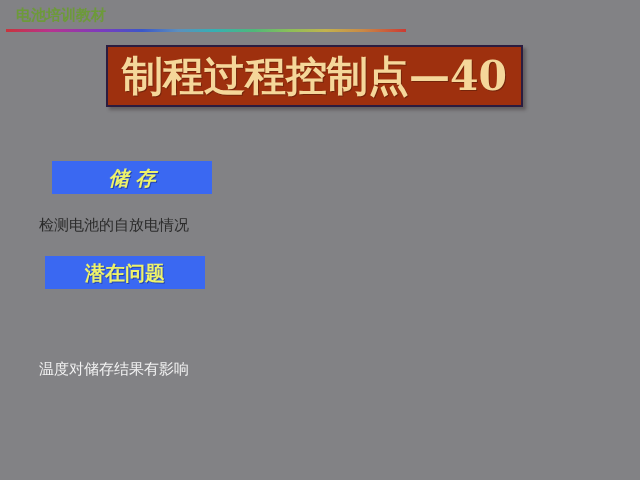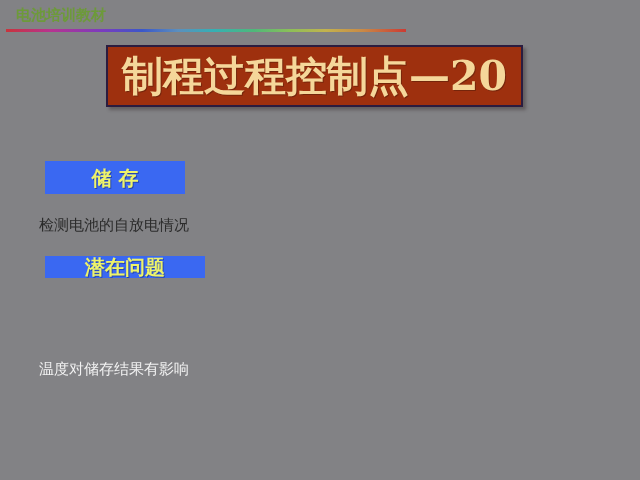--- a/index.html
+++ b/index.html
@@ -89,30 +89,31 @@
   
   .label-box {
     position: absolute;
     background: #3a68f2;
     display: flex;
     align-items: center;
     justify-content: center;
     box-sizing: border-box;
   }
   #box-storage {
-    left: 45px;
+    left: 52px;
     top: 161px;
-    width: 140px;
+    width: 160px;
     height: 33px;
+    font-style: italic;
   }
   #box-issue {
     left: 45px;
     top: 256px;
     width: 160px;
-    height: 22px;
+    height: 33px;
   }
   .label-text {
     font-family: "DejaVu Serif", "Liberation Serif", serif;
     font-size: 20px;
     font-weight: bold;
     color: #eef36a;
     white-space: nowrap;
     line-height: 1;
     text-shadow: 1px 1px 0 rgba(20,40,120,0.55);
   }
@@ -141,21 +142,21 @@
 <body>
 
 <div id="slide">
 
   <div id="header-area">
     <div id="header-label">电池培训教材</div>
     <div id="header-rule"></div>
   </div>
 
   <div id="title-box">
-    <div id="title-text">制程过程控制点—20</div>
+    <div id="title-text">制程过程控制点—40</div>
   </div>
 
   <div id="box-storage" class="label-box">
     <div class="label-text">储 存</div>
   </div>
 
   <div id="body-dark" class="body-line">检测电池的自放电情况</div>
 
   <div id="box-issue" class="label-box">
     <div class="label-text">潜在问题</div>

